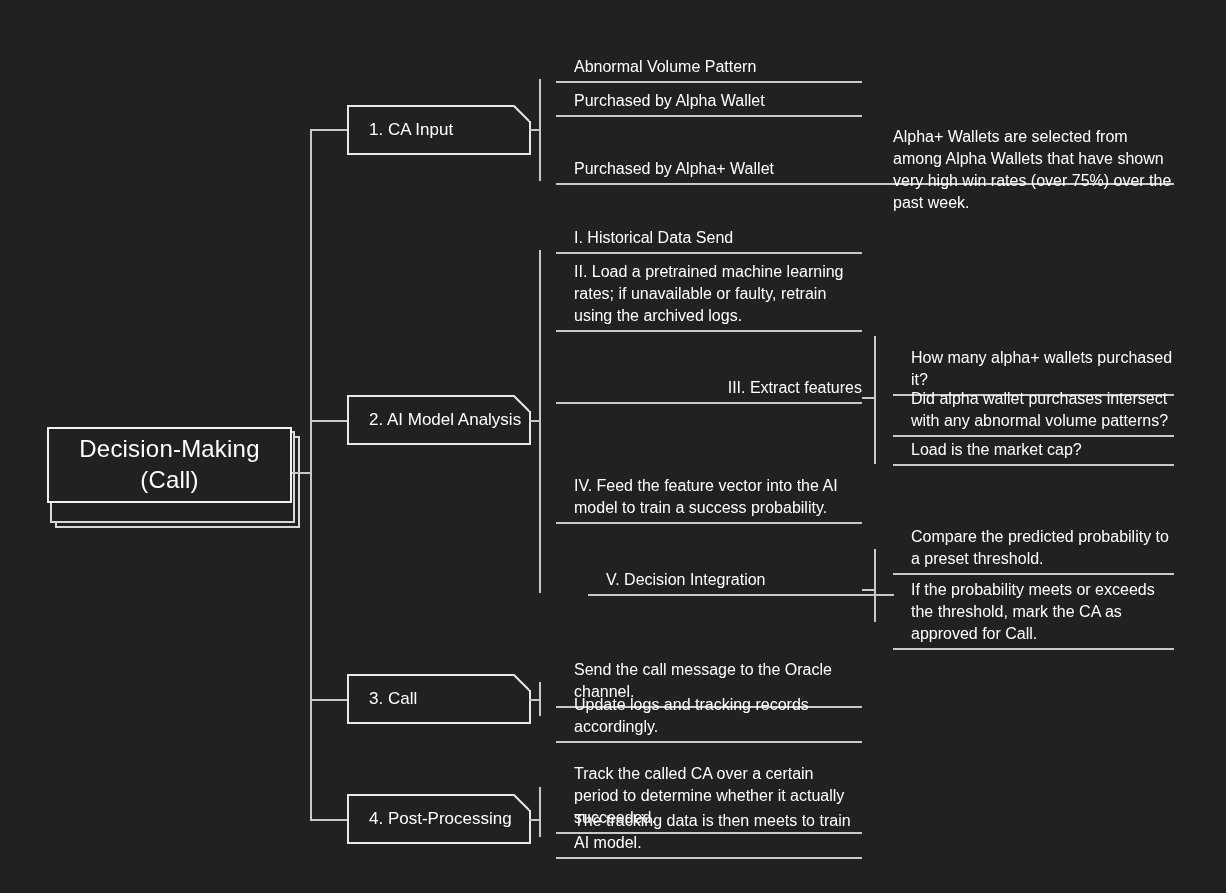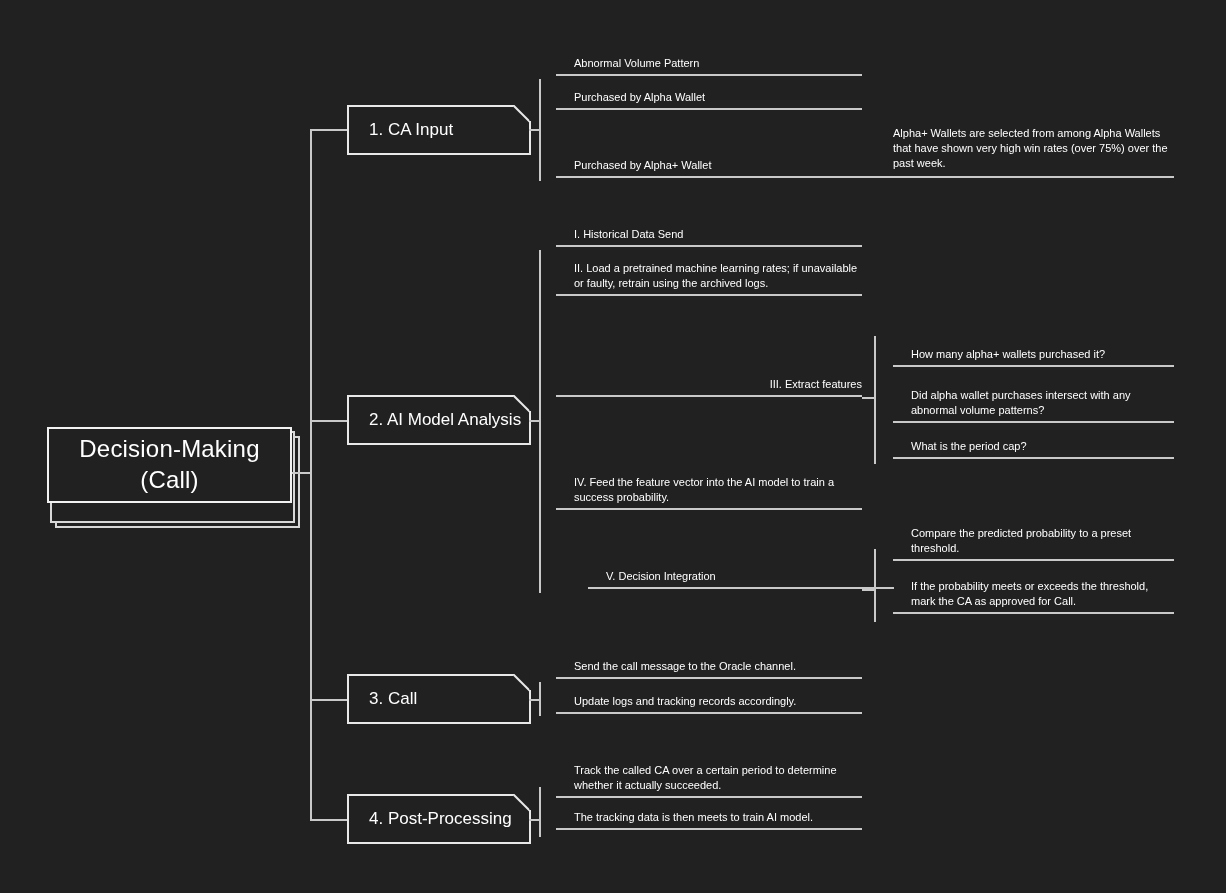--- a/index.html
+++ b/index.html
@@ -60,21 +60,21 @@
   .fold {
     position: absolute; right: -2px; top: -2px;
     width: 18px; height: 18px;
     pointer-events: none;
   }
 
   
   .sub {
     position: absolute;
     color: #ffffff;
-    font-size: 11px;
+    font-size: 16px;
     line-height: 1.38;
     padding-left: 18px;
     padding-bottom: 5px;
   }
   .sub .under {
     position: absolute; left: 0; bottom: 0; height: 2px;
     background: #c9c9c9;
   }
   .sub .txt { display: block; }
 </style>
@@ -169,21 +169,21 @@
 
   <div class="sub" style="left:893px; top:347px; width:281px;">
     <span class="txt">How many alpha+ wallets purchased it?</span>
     <span class="under" style="width:281px;"></span>
   </div>
   <div class="sub" style="left:893px; top:388px; width:281px;">
     <span class="txt">Did alpha wallet purchases intersect with any abnormal volume patterns?</span>
     <span class="under" style="width:281px;"></span>
   </div>
   <div class="sub" style="left:893px; top:439px; width:281px;">
-    <span class="txt">What is the period cap?</span>
+    <span class="txt">Load is the market cap?</span>
     <span class="under" style="width:281px;"></span>
   </div>
 
   <div class="ln hln" style="left:862px; top:589px; width:14px;"></div>
   <div class="ln vln" style="left:874px; top:549px; height:73px;"></div>
 
   <div class="sub" style="left:893px; top:526px; width:281px;">
     <span class="txt">Compare the predicted probability to a preset threshold.</span>
     <span class="under" style="width:281px;"></span>
   </div>

